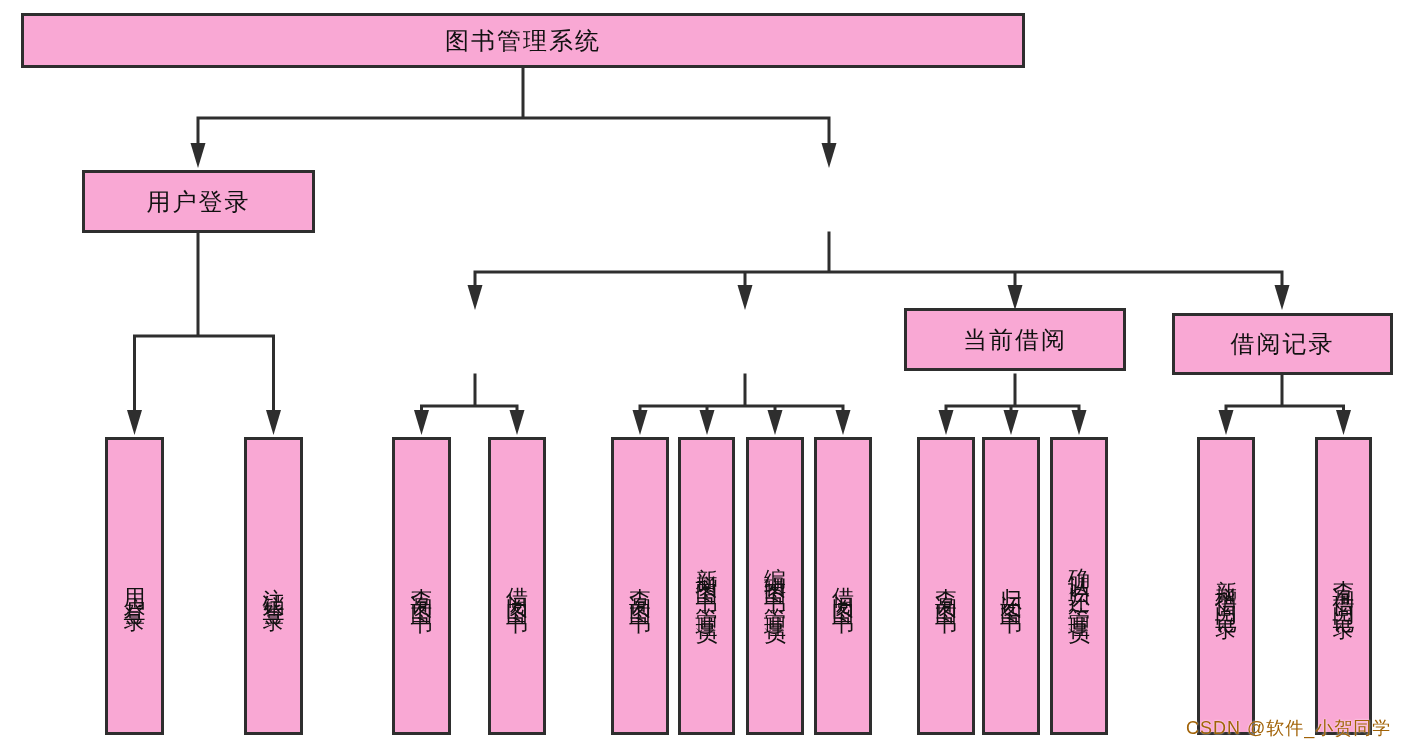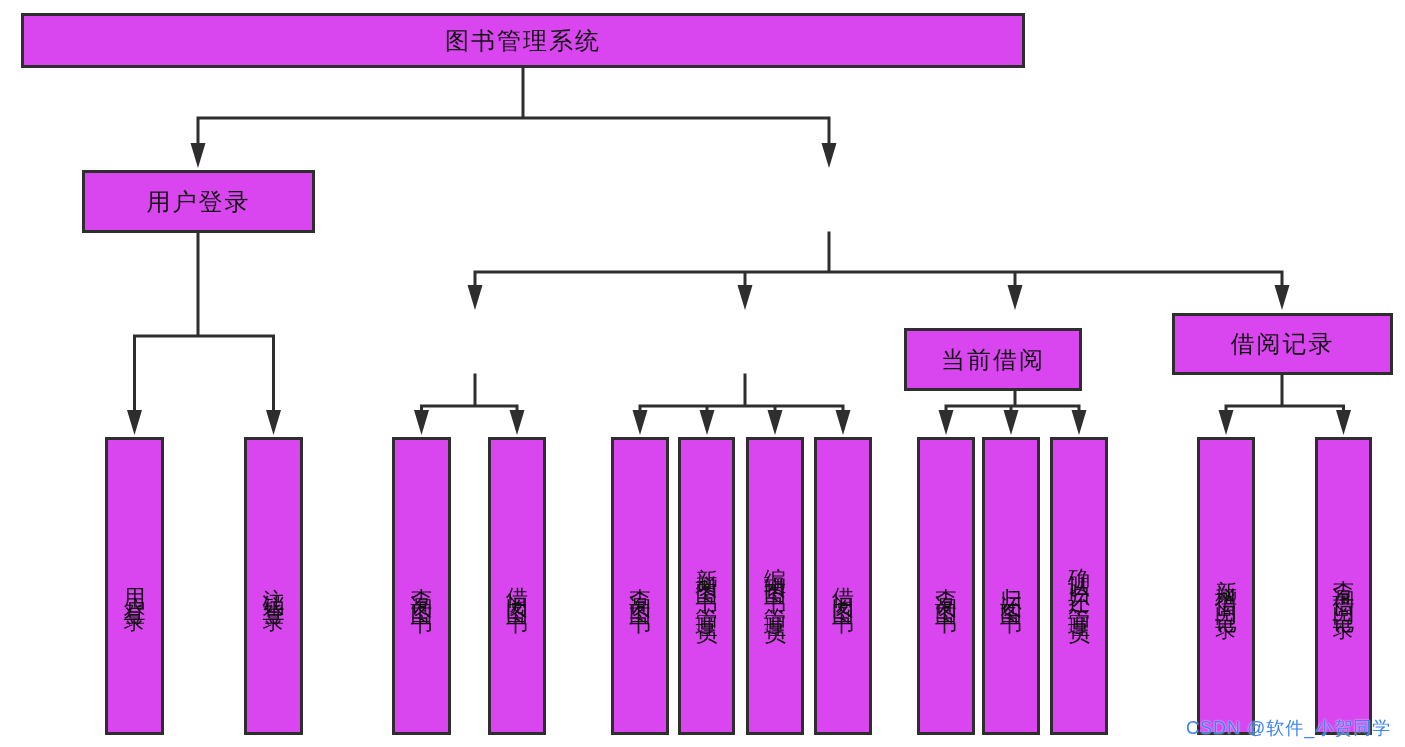--- a/index.html
+++ b/index.html
@@ -10,21 +10,21 @@
     overflow:hidden;
     font-family:"Liberation Sans",sans-serif;
     color:#111111;
   }
   #diagram-canvas{position:absolute;inset:0;width:1405px;height:747px;}
   #connector-svg{position:absolute;left:0;top:0;pointer-events:none;}
   .hbox,.vbox{
     position:absolute;
     box-sizing:border-box;
     border:3px solid #2e2e2e;
-    background:#d946ef;
+    background:#f9a8d4;
     display:flex;align-items:center;justify-content:center;
   }
   .hbox .lbl{
     font-size:24px;
     letter-spacing:2px;
     color:#111111;
     white-space:nowrap;
   }
   .vbox{top:437px;height:298px;}
   .vbox .vlbl{
@@ -33,21 +33,21 @@
     font-size:22px;
     letter-spacing:8px;
     line-height:1;
     color:#111111;
   }
   .watermark{
     position:absolute;
     left:1186px;top:716px;
     font-size:18px;
     letter-spacing:1px;
-    color:#3b82f6;
+    color:#a16207;
     text-shadow:0 0 2px #ffffff;
     white-space:nowrap;
     z-index:5;
   }
 </style>
 </head>
 <body>
 
 <div id="diagram-canvas">
 
@@ -95,21 +95,21 @@
   </svg>
 
   <div class="hbox" style="left:21px;top:13px;width:1004px;height:55px">
     <span class="lbl">图书管理系统</span>
   </div>
 
   <div class="hbox" style="left:82px;top:170px;width:233px;height:63px">
     <span class="lbl">用户登录</span>
   </div>
 
-  <div class="hbox" style="left:904px;top:328px;width:178px;height:63px">
+  <div class="hbox" style="left:904px;top:308px;width:222px;height:63px">
     <span class="lbl">当前借阅</span>
   </div>
   <div class="hbox" style="left:1172px;top:313px;width:221px;height:62px">
     <span class="lbl">借阅记录</span>
   </div>
 
   <div class="vbox" style="left:105px;width:59px">
     <span class="vlbl">用户登录</span>
   </div>
   <div class="vbox" style="left:244px;width:59px">

